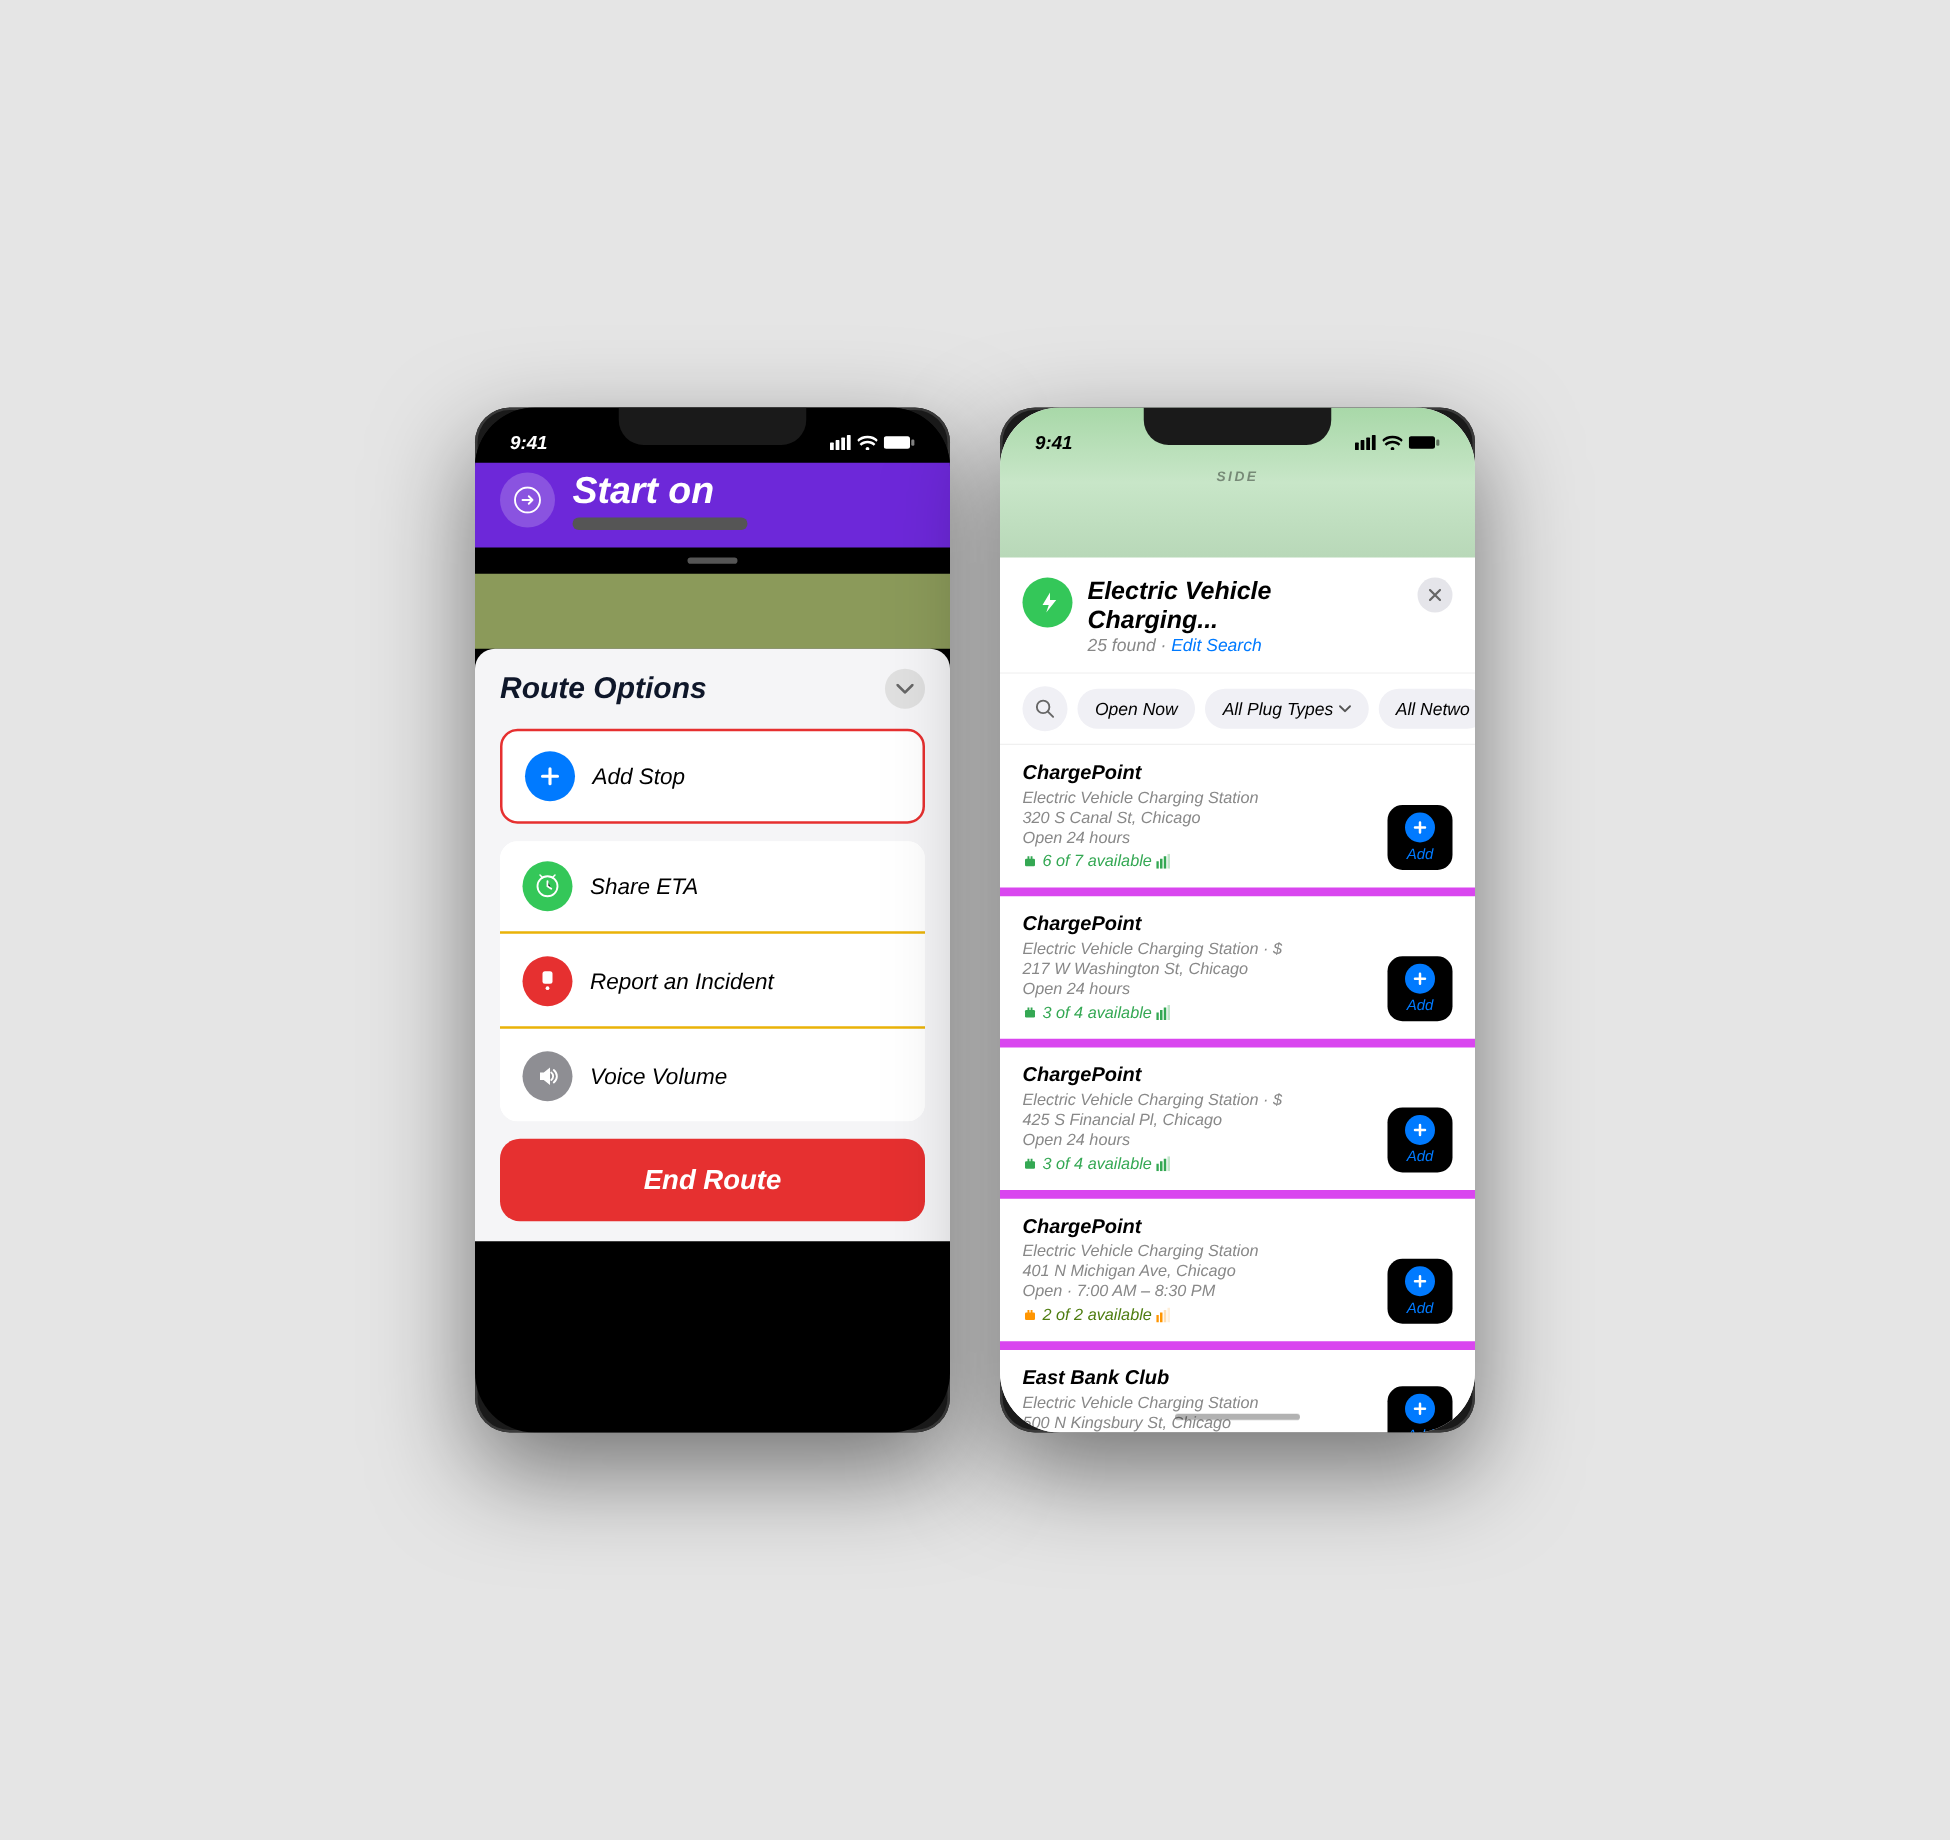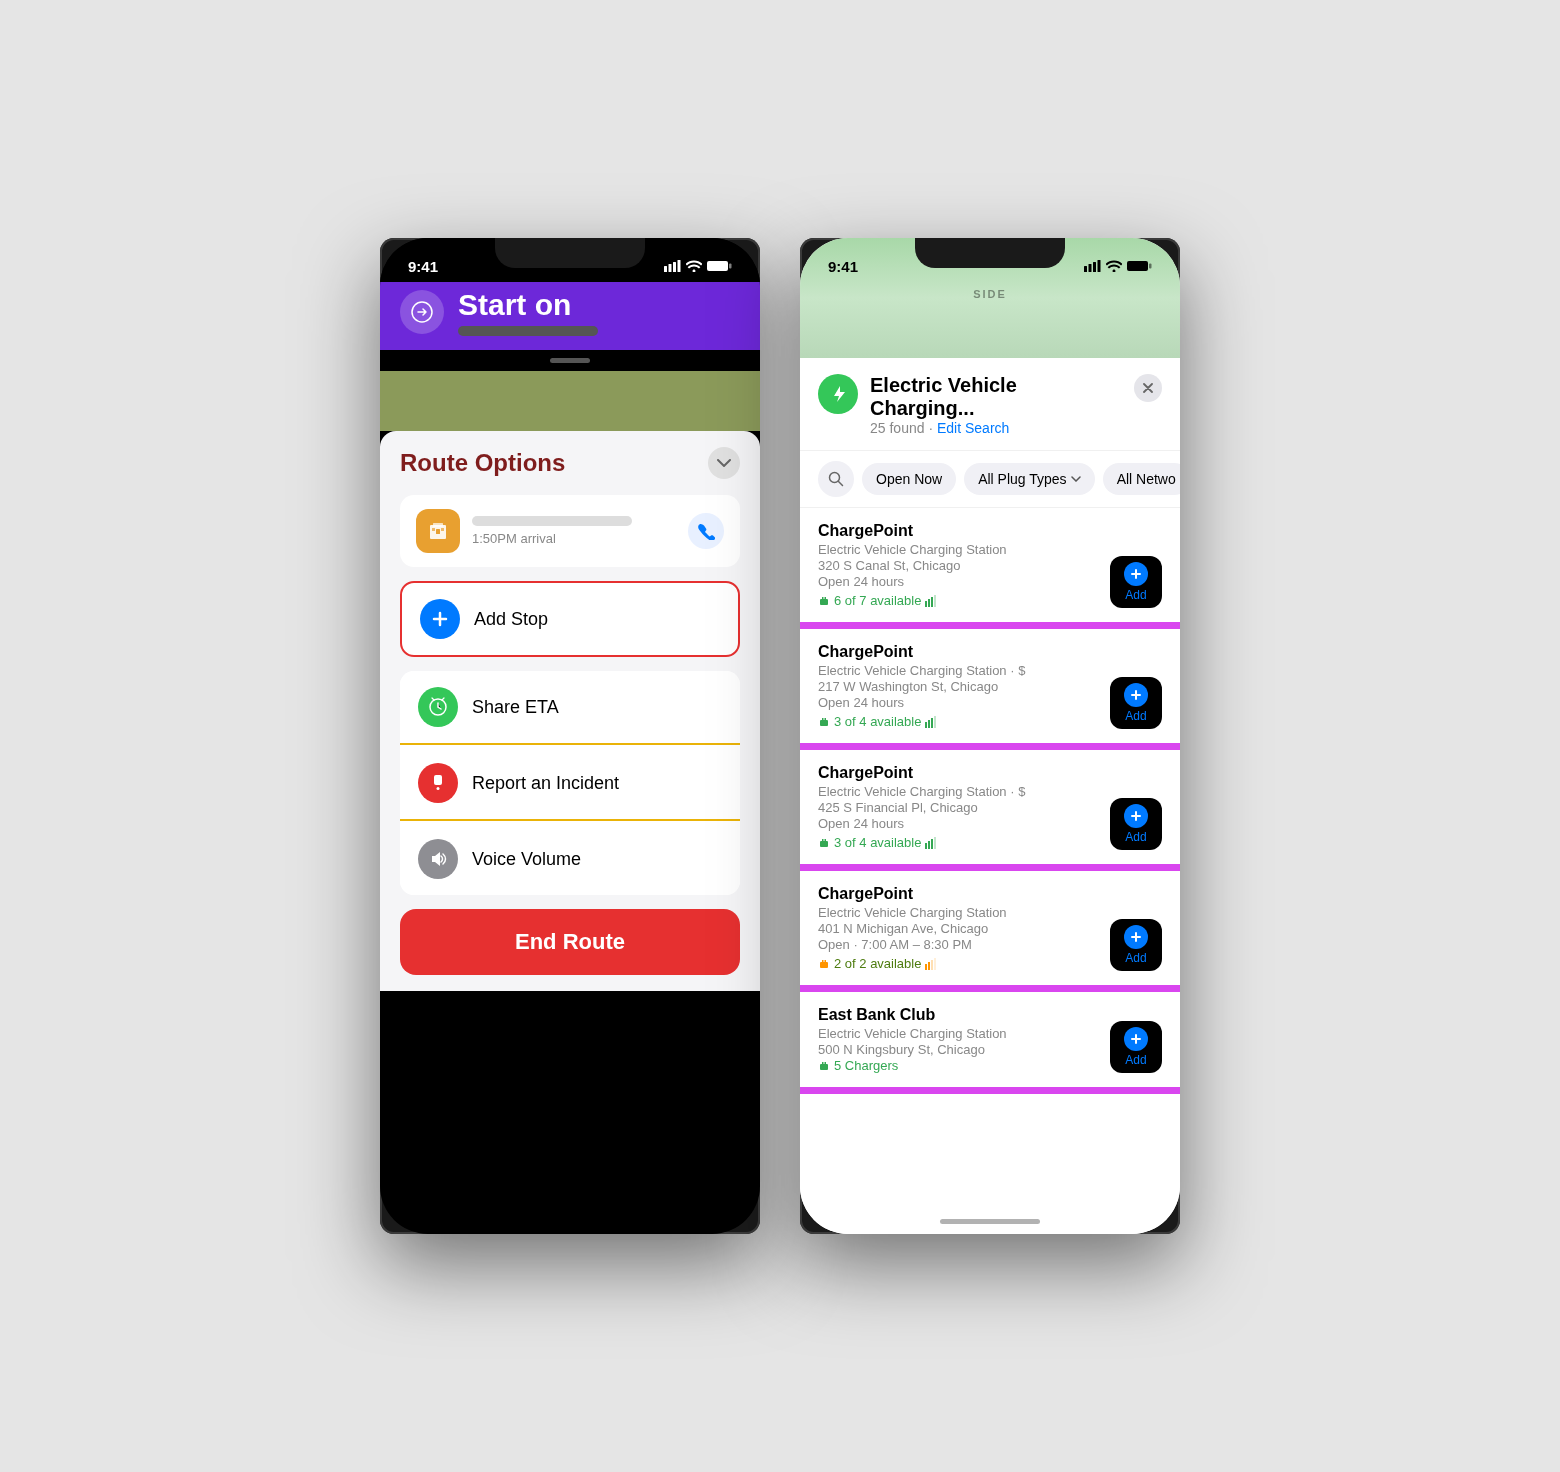--- a/index.html
+++ b/index.html
@@ -10,27 +10,28 @@
       align-items: center;
       min-height: 100vh;
       font-family: -apple-system, BlinkMacSystemFont, 'SF Pro Display', 'Helvetica Neue', Arial, sans-serif;
       gap: 40px;
       padding: 40px;
     }
 
     
     .phone {
       width: 380px;
-      height: 996px;
+      height: 820px;
       background: #1a1a1a;
-      border-radius: 14px;
+      border-radius: 28px;
       position: relative;
       box-shadow: 0 30px 80px rgba(0,0,0,0.5), inset 0 0 0 2px #3a3a3a;
       overflow: hidden;
       flex-shrink: 0;
+      font-style: italic;
     }
     .phone-screen {
       position: absolute;
       top: 0; left: 0; right: 0; bottom: 0;
       border-radius: 48px;
       overflow: hidden;
       background: #fff;
     }
     .notch {
       position: absolute;
@@ -134,21 +135,21 @@
 
     .section-header {
       display: flex;
       justify-content: space-between;
       align-items: center;
       margin-bottom: 16px;
     }
     .section-title {
       font-size: 24px;
       font-weight: 700;
-      color: #7f1d1d;
+      color: #0f172a;
     }
     .chevron-btn {
       width: 32px;
       height: 32px;
       background: #e0e0e0;
       border-radius: 50%;
       display: flex;
       align-items: center;
       justify-content: center;
       cursor: pointer;
@@ -499,40 +500,20 @@
     <div class="sheet-content">
       <div class="section-header">
         <span class="section-title">Route Options</span>
         <div class="chevron-btn">
           <svg width="14" height="8" viewBox="0 0 14 8">
             <path d="M1 1l6 6 6-6" stroke="#666" stroke-width="2" fill="none" stroke-linecap="round"></path>
           </svg>
         </div>
       </div>
 
-      <div class="destination-card">
-        <div class="dest-icon">
-          <svg width="22" height="22" viewBox="0 0 22 22" fill="white">
-            <rect x="3" y="5" width="16" height="14" rx="1" fill="white" opacity="0.9"></rect>
-            <rect x="9" y="9" width="4" height="5" rx="0.5" fill="#e8a030"></rect>
-            <rect x="5" y="8" width="3" height="3" rx="0.3" fill="#e8a030" opacity="0.7"></rect>
-            <rect x="14" y="8" width="3" height="3" rx="0.3" fill="#e8a030" opacity="0.7"></rect>
-            <rect x="6" y="3" width="10" height="4" rx="0.5" fill="white" opacity="0.7"></rect>
-          </svg>
-        </div>
-        <div class="dest-info">
-          <div class="dest-bar"></div>
-          <div class="dest-time">1:50PM arrival</div>
-        </div>
-        <div class="phone-btn">
-          <svg width="18" height="18" viewBox="0 0 18 18">
-            <path d="M3.5 2C3 2 2 2.5 1.5 3.5S1 6 2 7.5c1 1.5 3 4 5 6s4.5 4 6 5 3 .5 4-.5 1.5-2 1-2.5l-2-2c-.5-.5-1.5-.5-2 0l-.5.5c-.5.5-1 .5-1.5 0-1-1-2.5-2.5-3.5-3.5-.5-.5-.5-1 0-1.5l.5-.5c.5-.5.5-1.5 0-2L7 3.5C6.5 3 5.5 2.5 5 2.5 4.5 2 3.5 2 3.5 2z" fill="#007aff"></path>
-          </svg>
-        </div>
-      </div>
 
       <div class="add-stop-row">
         <div class="add-stop-icon">
           <svg width="20" height="20" viewBox="0 0 20 20">
             <path d="M10 4v12M4 10h12" stroke="white" stroke-width="2.5" stroke-linecap="round"></path>
           </svg>
         </div>
         <span class="menu-label">Add Stop</span>
       </div>
 

